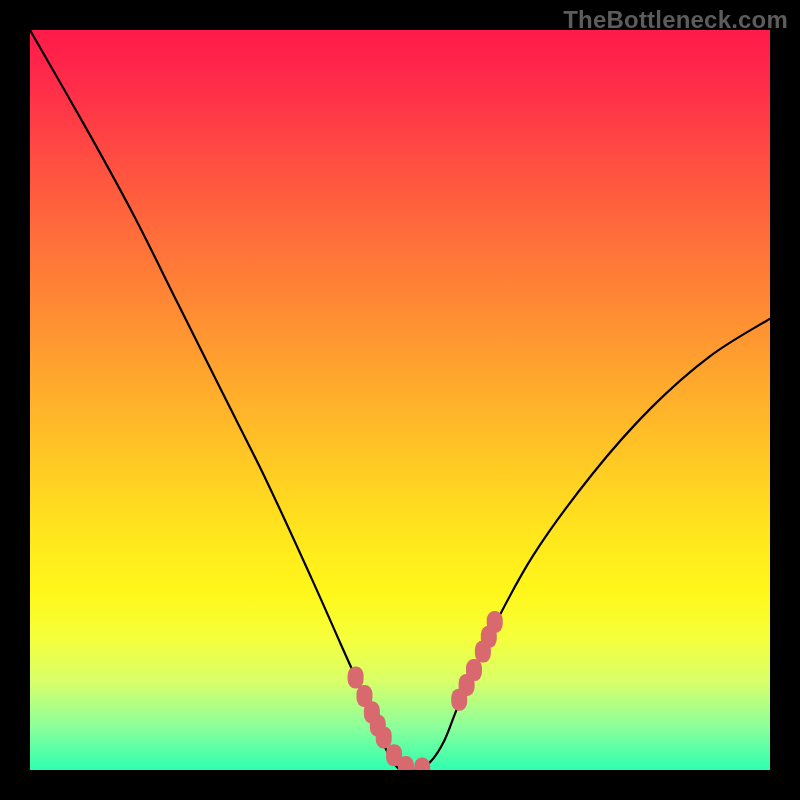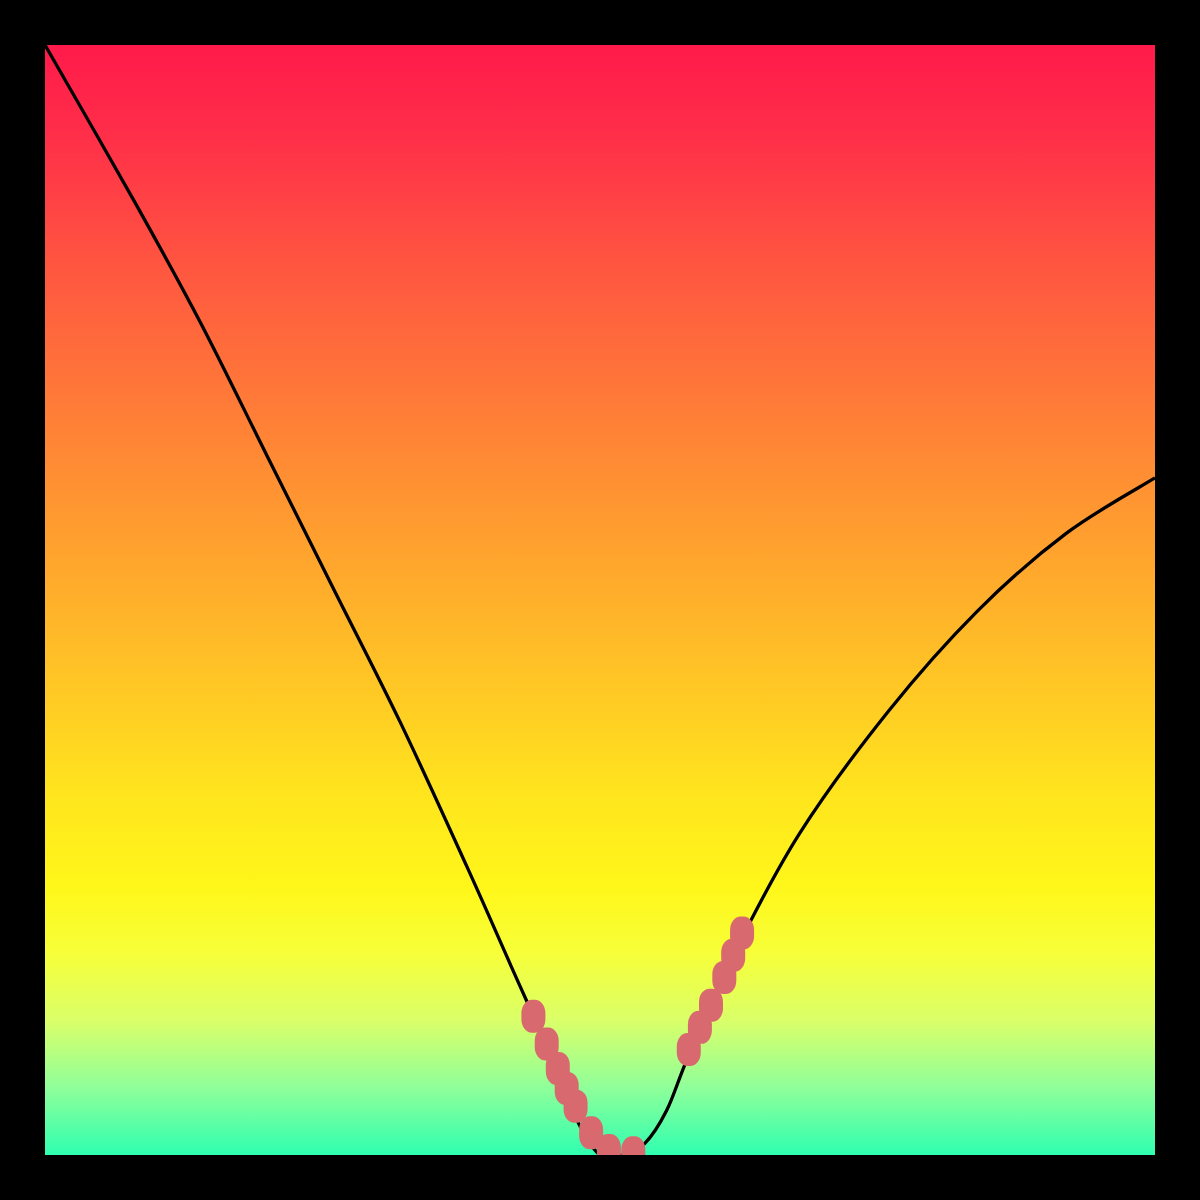--- a/index.html
+++ b/index.html
@@ -45,20 +45,21 @@
     font-size: 24px;
     font-weight: 600;
     color: #5c5c5c;
     letter-spacing: 0.2px;
   }
 </style>
 </head>
 <body>
 
 <div class="frame">
+  <div class="watermark">TheBottleneck.com</div>
   <div class="plot-area">
     <svg class="chart-svg" viewBox="0 0 740 740">
       <path id="curve-path" class="curve" d="M 0 0 C 9.866666666666667 17.26666666666667, 41.93333333333334 72.7666666666667, 59.2 103.60000000000002 C 76.46666666666667 134.43333333333337, 88.80000000000001 156.63333333333333, 103.60000000000001 185 C 118.4 213.36666666666667, 133.2 244.20000000000002, 148 273.8 C 162.8 303.4, 177.6 333, 192.4 362.59999999999997 C 207.20000000000002 392.19999999999993, 222 420.5666666666666, 236.8 451.4 C 251.60000000000002 482.23333333333335, 268.8666666666667 520.4666666666667, 281.2 547.6 C 293.5333333333333 574.7333333333333, 300.93333333333334 592, 310.8 614.2 C 320.6666666666667 636.4000000000001, 333.00000000000006 663.5333333333333, 340.40000000000003 680.8 C 347.8 698.0666666666666, 350.26666666666665 707.9333333333333, 355.2 717.8 C 360.1333333333333 727.6666666666666, 365.06666666666666 736.3, 370 740 C 374.93333333333334 743.7, 379.8666666666667 741.2333333333333, 384.8 740 C 389.73333333333335 738.7666666666667, 394.6666666666667 737.5333333333333, 399.6 732.6 C 404.53333333333336 727.6666666666667, 409.4666666666667 720.2666666666667, 414.40000000000003 710.4 C 419.33333333333337 700.5333333333333, 421.8 690.6666666666666, 429.2 673.4 C 436.59999999999997 656.1333333333333, 446.4666666666667 631.4666666666666, 458.8 606.8 C 471.1333333333333 582.1333333333333, 485.9333333333334 552.5333333333333, 503.20000000000005 525.4 C 520.4666666666667 498.26666666666665, 542.6666666666666 468.66666666666663, 562.4 444 C 582.1333333333333 419.33333333333337, 601.8666666666667 397.1333333333334, 621.6 377.40000000000003 C 641.3333333333334 357.6666666666667, 661.0666666666667 340.4, 680.8000000000001 325.59999999999997 C 700.5333333333334 310.79999999999995, 730.1333333333333 294.76666666666665, 740 288.6"></path>
       <g id="markers">
           <rect x="317.6" y="636.5" width="16" height="22" rx="7" ry="9" class="marker"></rect>
           <rect x="326.48" y="655" width="16" height="22" rx="7" ry="9" class="marker"></rect>
           <rect x="333.88" y="671.28" width="16" height="22" rx="7" ry="9" class="marker"></rect>
           <rect x="339.79999999999995" y="684.6" width="16" height="22" rx="7" ry="9" class="marker"></rect>
           <rect x="345.71999999999997" y="696.44" width="16" height="22" rx="7" ry="9" class="marker"></rect>
           <rect x="356.08000000000004" y="714.2" width="16" height="22" rx="7" ry="9" class="marker"></rect>

